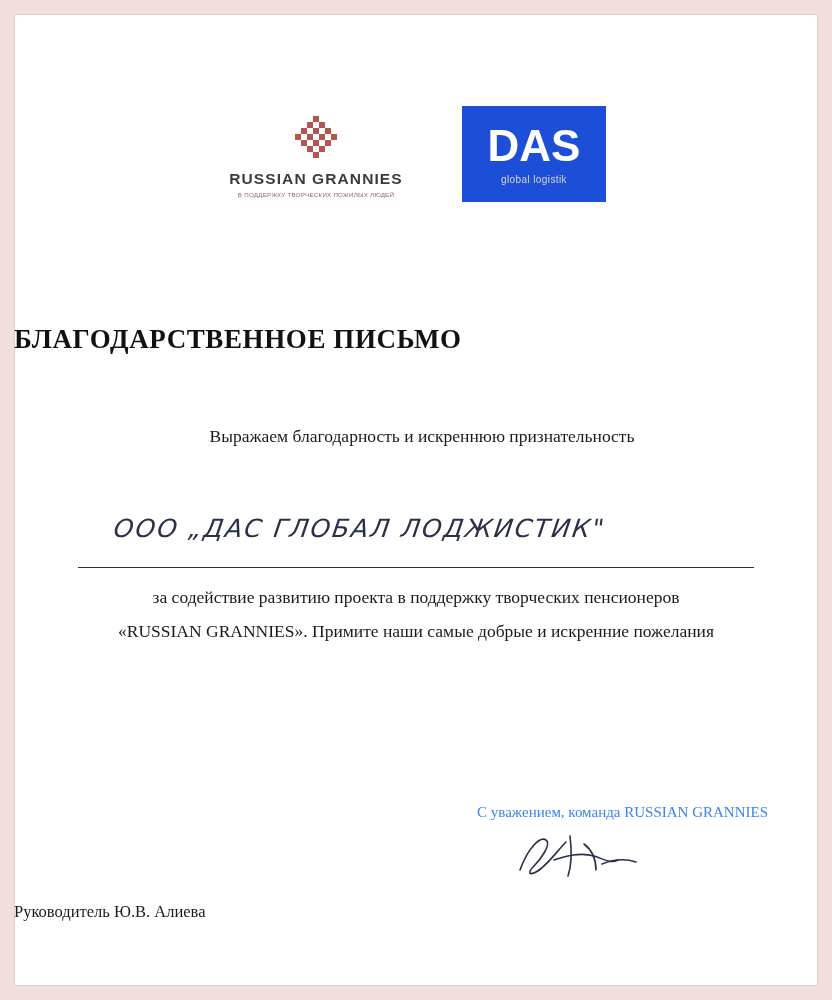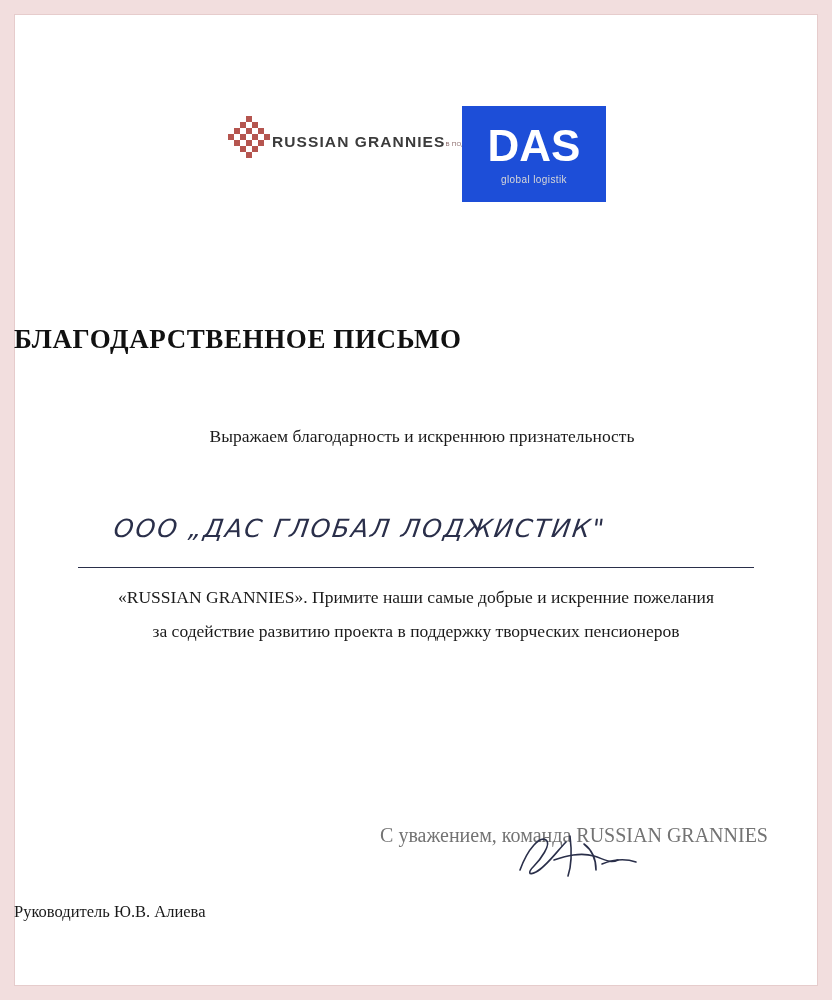--- a/index.html
+++ b/index.html
@@ -60,21 +60,21 @@
     left: 0;
     width: 804px;
     display: flex;
     justify-content: center;
     align-items: flex-start;
     gap: 56px;
   }
 
   .logo-rg {
     display: flex;
-    flex-direction: row;
+    flex-direction: column;
     align-items: center;
     width: 180px;
     padding-top: 8px;
   }
   .rg-mark {
     width: 46px;
     height: 46px;
     margin-bottom: 10px;
   }
   .rg-name {
@@ -180,26 +180,26 @@
     width: 680px;
     text-align: center;
     font-size: 17.5px;
     line-height: 34px;
     color: #1a1a1a;
   }
 
   
   .regards {
     position: absolute;
-    top: 810px;
+    top: 790px;
     left: 0;
     width: 754px;
     text-align: right;
-    font-size: 20px;
-    color: #737373;
+    font-size: 15px;
+    color: #3b82f6;
   }
   .signature {
     position: absolute;
     top: 816px;
     left: 470px;
     width: 180px;
     height: 56px;
   }
   .signed-by {
     position: absolute;
@@ -259,22 +259,22 @@
     <div class="title">БЛАГОДАРСТВЕННОЕ ПИСЬМО</div>
 
     <div class="lead">Выражаем благодарность и искреннюю признательность</div>
 
     <div class="handwritten-line">
       <div class="handwritten-text">ООО „ДАС ГЛОБАЛ ЛОДЖИСТИК"</div>
       <div class="handwritten-rule"></div>
     </div>
 
     <div class="para">
+      <div>за содействие развитию проекта в поддержку творческих пенсионеров</div>
       <div>«RUSSIAN GRANNIES». Примите наши самые добрые и искренние пожелания</div>
-      <div>за содействие развитию проекта в поддержку творческих пенсионеров</div>
     </div>
 
     <div class="regards">С уважением, команда RUSSIAN GRANNIES</div>
 
     <div class="signature">
       <svg viewBox="0 0 180 56" width="180" height="56" aria-hidden="true">
         <g fill="none" stroke="#2a2f4a" stroke-width="1.6" stroke-linecap="round">
           <path d="M36 40 C44 18, 56 6, 62 10 C68 14, 56 30, 50 36 C44 42, 44 46, 52 42 C62 37, 74 20, 82 12"></path>
           <path d="M70 30 C82 26, 96 22, 110 26 C120 29, 126 34, 134 30"></path>
           <path d="M86 6 C88 22, 88 34, 84 46"></path>

